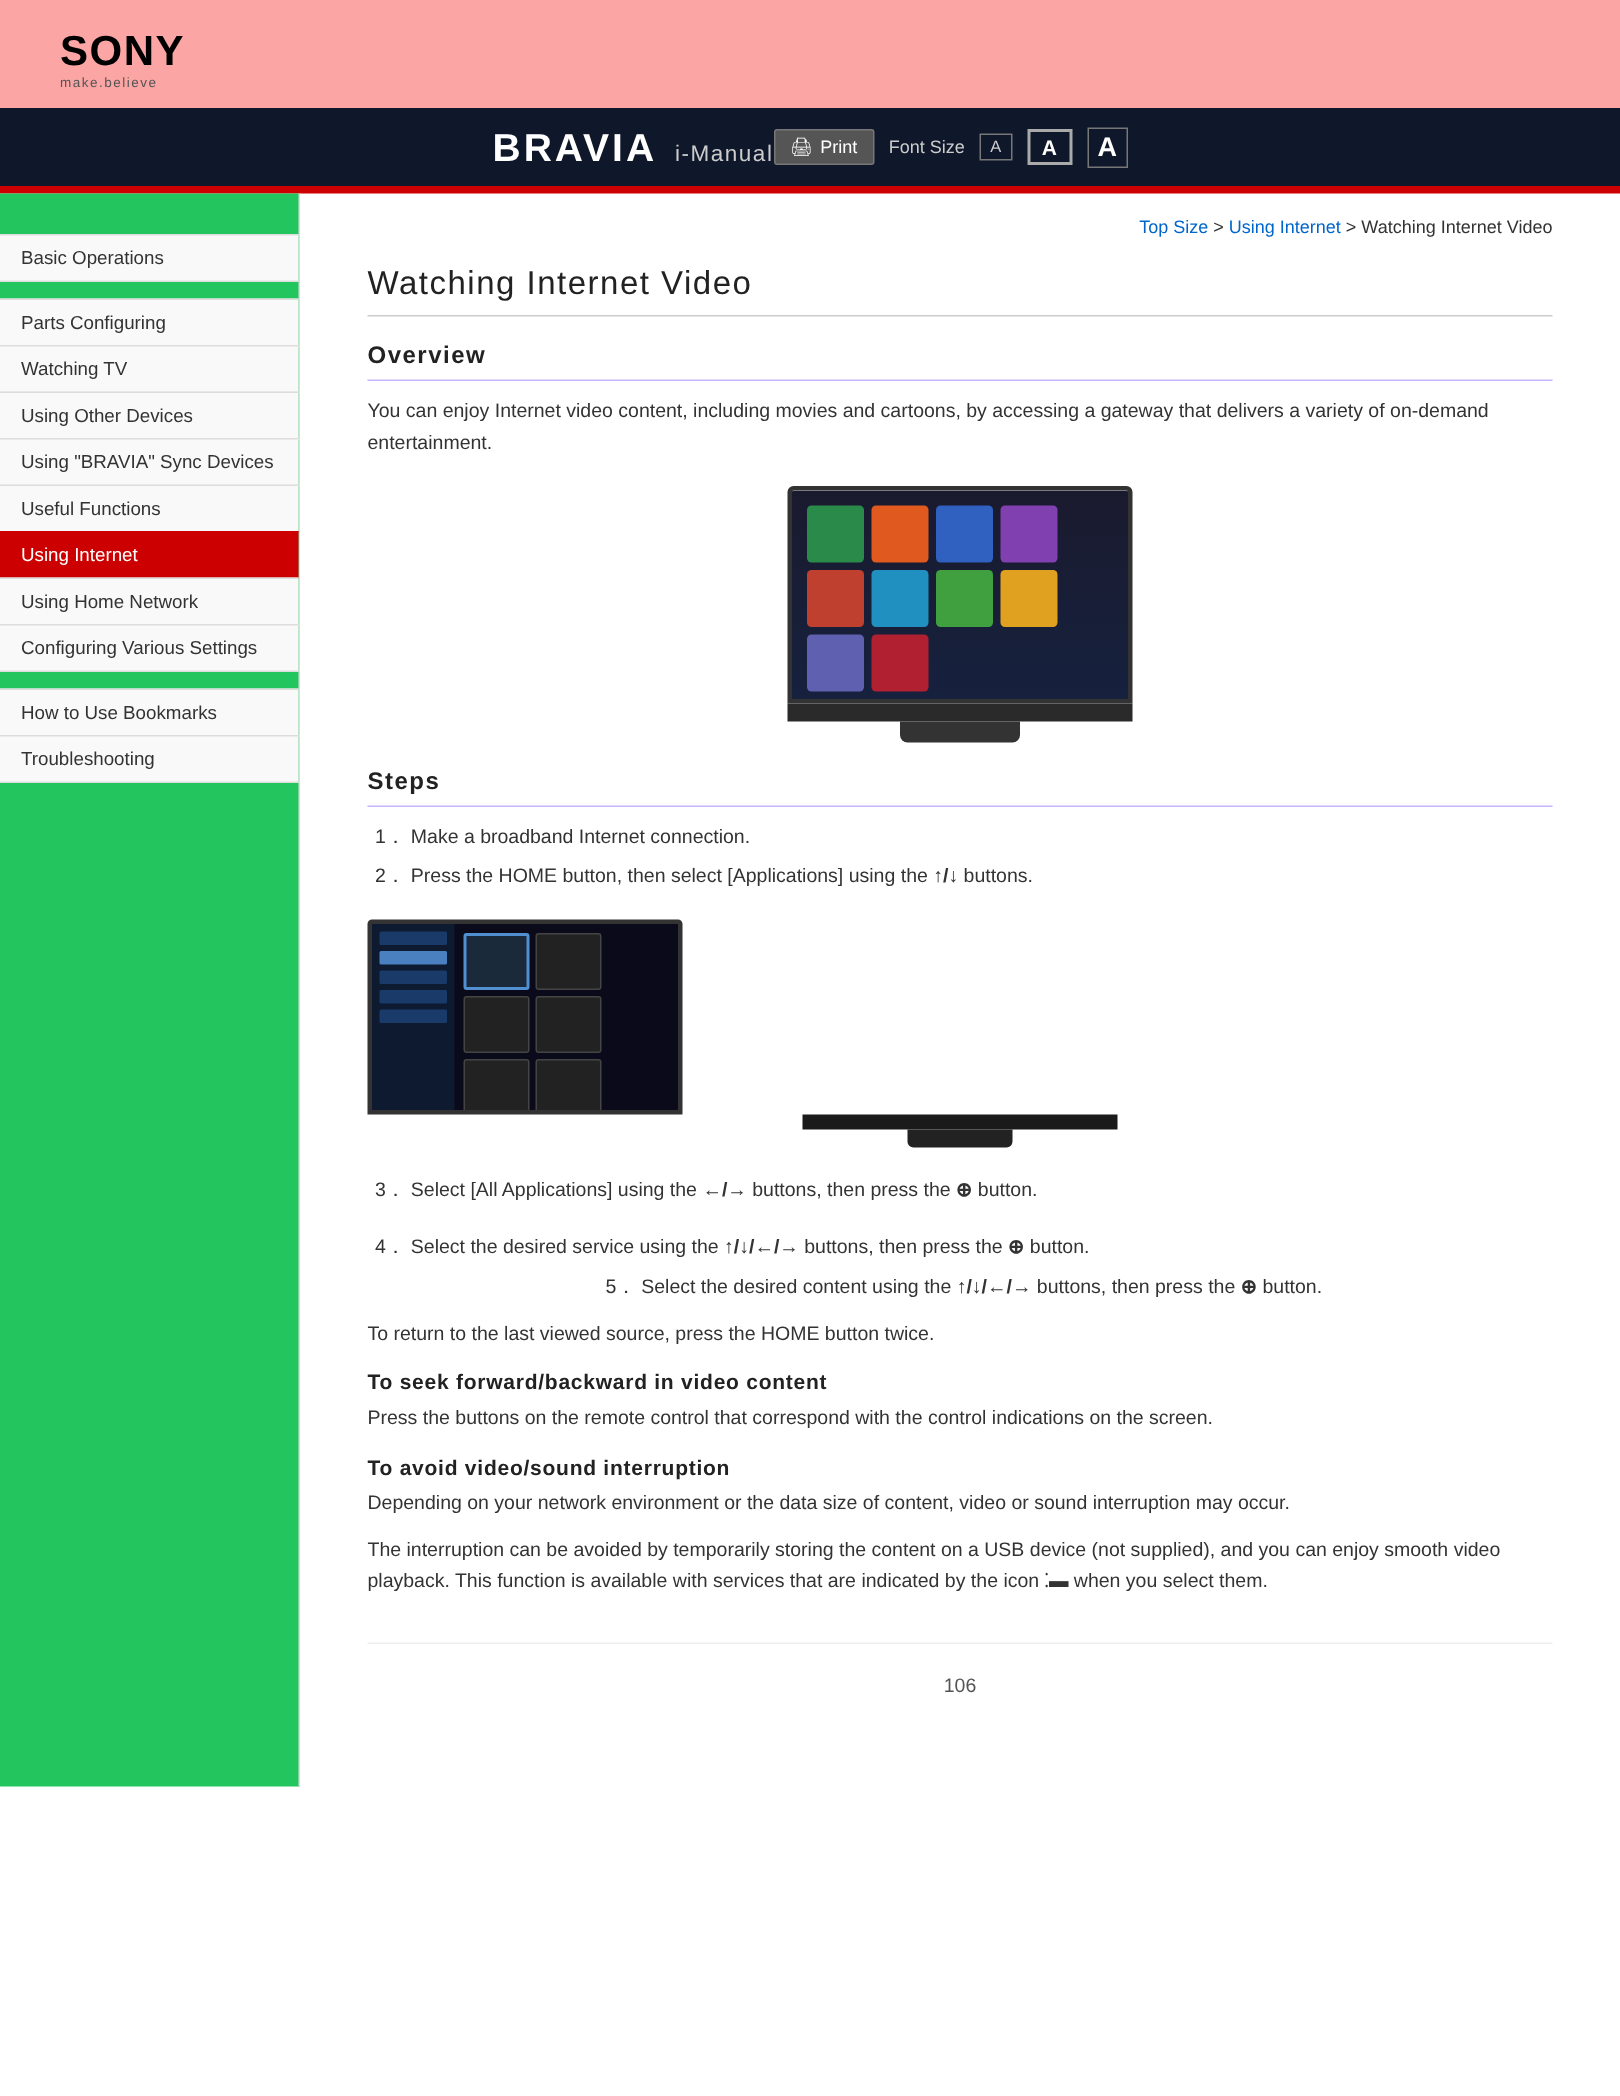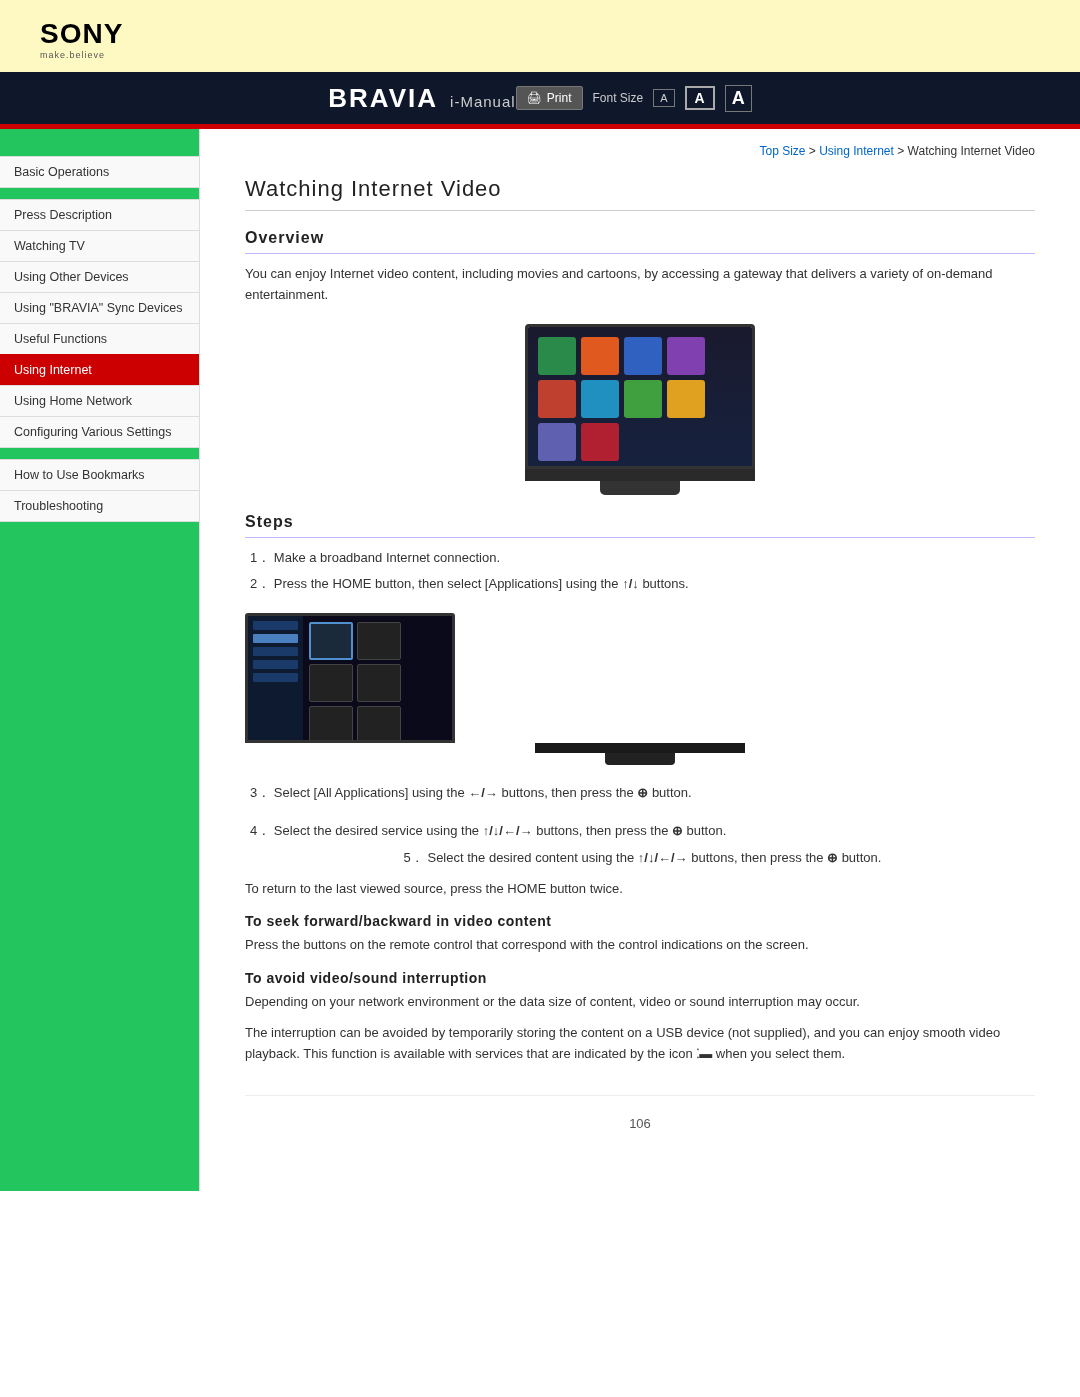--- a/index.html
+++ b/index.html
@@ -8,21 +8,21 @@
       font-size: 13px;
       color: #333;
       background: #fff;
       width: 1080px;
       min-height: 1397px;
     }
 
     
     .logo-area {
       padding: 18px 40px 12px 40px;
-      background: #fef9c3;
+      background: #fca5a5;
     }
     .sony-logo {
       font-size: 28px;
       font-weight: 900;
       letter-spacing: 1px;
       color: #000;
       font-family: Arial Black, sans-serif;
     }
     .sony-tagline {
       font-size: 9px;
@@ -342,21 +342,21 @@
 
 <div class="main-layout">
 
   <div class="sidebar">
     <div class="sidebar-divider"></div>
     <div class="sidebar-item">
       <span>Basic Operations</span>
     </div>
     <div class="sidebar-divider"></div>
     <div class="sidebar-item">
-      <span>Press Description</span>
+      <span>Parts Configuring</span>
     </div>
     <div class="sidebar-item">
       <span>Watching TV</span>
     </div>
     <div class="sidebar-item">
       <span>Using Other Devices</span>
     </div>
     <div class="sidebar-item">
       <span>Using "BRAVIA" Sync Devices</span>
     </div>

